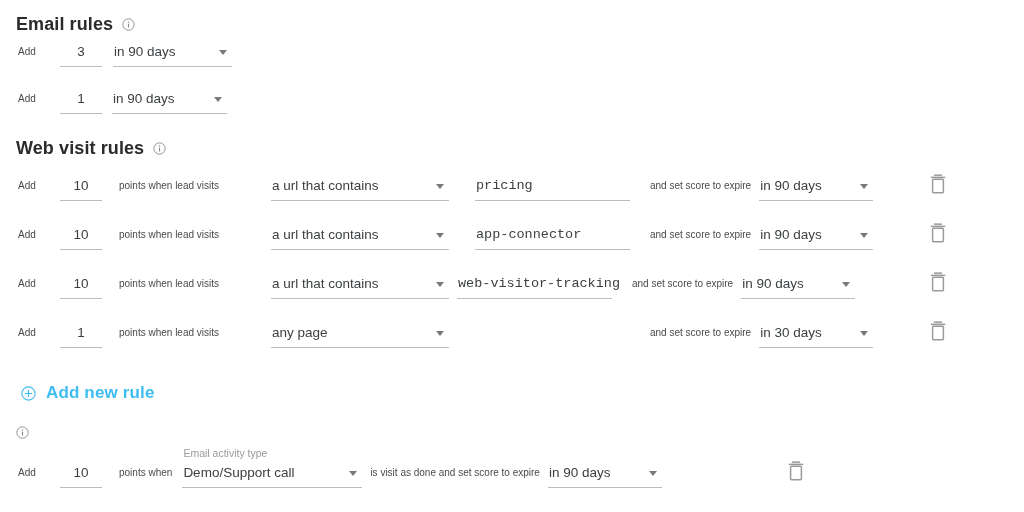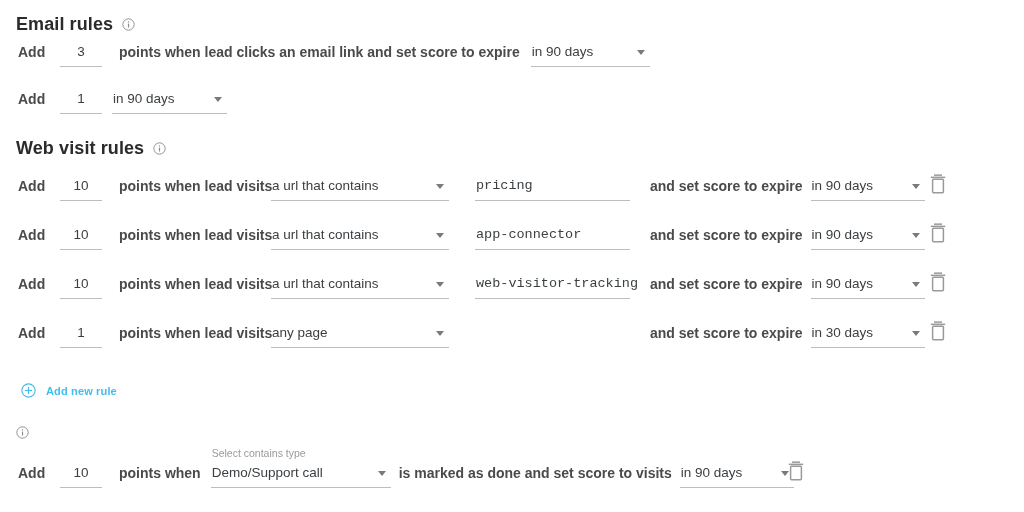--- a/index.html
+++ b/index.html
@@ -46,26 +46,25 @@
 
   
   .rule-row {
     position: absolute;
     height: 30px;
     display: flex;
     align-items: flex-start;
     white-space: nowrap;
   }
   .lbl {
-    font-size: 14px;
+    font-size: 10px;
     color: #4a4a4a;
     line-height: 22px;
     height: 22px;
     display: inline-block;
-    font-weight: bold;
   }
 
   
   .num-field {
     position: relative;
     height: 26px;
     display: inline-block;
   }
   .num-field .val {
     display: block;
@@ -157,21 +156,21 @@
     position: absolute;
     display: flex;
     align-items: center;
     gap: 10px;
     cursor: pointer;
     white-space: nowrap;
   }
   .add-link .plus-icon { width: 15px; height: 15px; display: block; }
   .add-link .plus-icon svg { display: block; }
   .add-link .txt {
-    font-size: 11px;
+    font-size: 17px;
     font-weight: bold;
     color: #3fbdf1;
     letter-spacing: 0.15px;
   }
 </style>
 </head>
 <body>
 
 <div class="page">
 
@@ -185,21 +184,20 @@
       </svg>
     </span>
   </div>
 
   <div class="rule-row" style="left:18px; top:41px;">
     <span class="lbl" style="width:42px;">Add</span>
     <span class="num-field" style="width:42px;">
       <span class="val">3</span>
       <span class="rule"></span>
     </span>
-    <span class="lbl" style="margin-left:17px;">points when lead clicks an email link and set score to expire</span>
     <span class="sel-field" style="width:119px; margin-left:11px;">
       <span class="val">in 90 days</span>
       <span class="caret"></span>
       <span class="rule"></span>
     </span>
   </div>
 
   <div class="rule-row" style="left:18px; top:88px;">
     <span class="lbl" style="width:42px;">Add</span>
     <span class="num-field" style="width:42px;">
@@ -291,21 +289,21 @@
     <span class="num-field" style="width:42px;">
       <span class="val">10</span>
       <span class="rule"></span>
     </span>
     <span class="lbl" style="margin-left:17px; width:146px;">points when lead visits</span>
     <span class="sel-field" style="width:178px; margin-left:6px;">
       <span class="val">a url that contains</span>
       <span class="caret"></span>
       <span class="rule"></span>
     </span>
-    <span class="text-field" style="width:155px; margin-left:26px;">
+    <span class="text-field" style="width:155px; margin-left:8px;">
       <span class="val">web-visitor-tracking</span>
       <span class="rule"></span>
     </span>
     <span class="lbl" style="margin-left:20px;">and set score to expire</span>
     <span class="sel-field" style="width:114px; margin-left:8px;">
       <span class="val">in 90 days</span>
       <span class="caret"></span>
       <span class="rule"></span>
     </span>
   </div>
@@ -367,26 +365,26 @@
   </div>
 
   <div class="rule-row" style="left:18px; top:462px;">
     <span class="lbl" style="width:42px;">Add</span>
     <span class="num-field" style="width:42px;">
       <span class="val">10</span>
       <span class="rule"></span>
     </span>
     <span class="lbl" style="margin-left:17px;">points when</span>
     <span class="sel-field" style="width:180px; margin-left:10px;">
-      <span class="float-label">Select contains type</span>
+      <span class="float-label">Email activity type</span>
       <span class="val">Demo/Support call</span>
       <span class="caret"></span>
       <span class="rule"></span>
     </span>
-    <span class="lbl" style="margin-left:8px;">is marked as done and set score to visits</span>
+    <span class="lbl" style="margin-left:8px;">is visit as done and set score to expire</span>
     <span class="sel-field" style="width:114px; margin-left:8px;">
       <span class="val">in 90 days</span>
       <span class="caret"></span>
       <span class="rule"></span>
     </span>
   </div>
   <div class="trash" style="left:786px; top:460px;">
     <svg viewBox="0 0 20 22" width="20" height="22">
       <rect x="6" y="1.4" width="8" height="1.5" fill="#9a9a9a"></rect>
       <rect x="2.8" y="3.6" width="14.4" height="1.5" fill="#9a9a9a"></rect>

